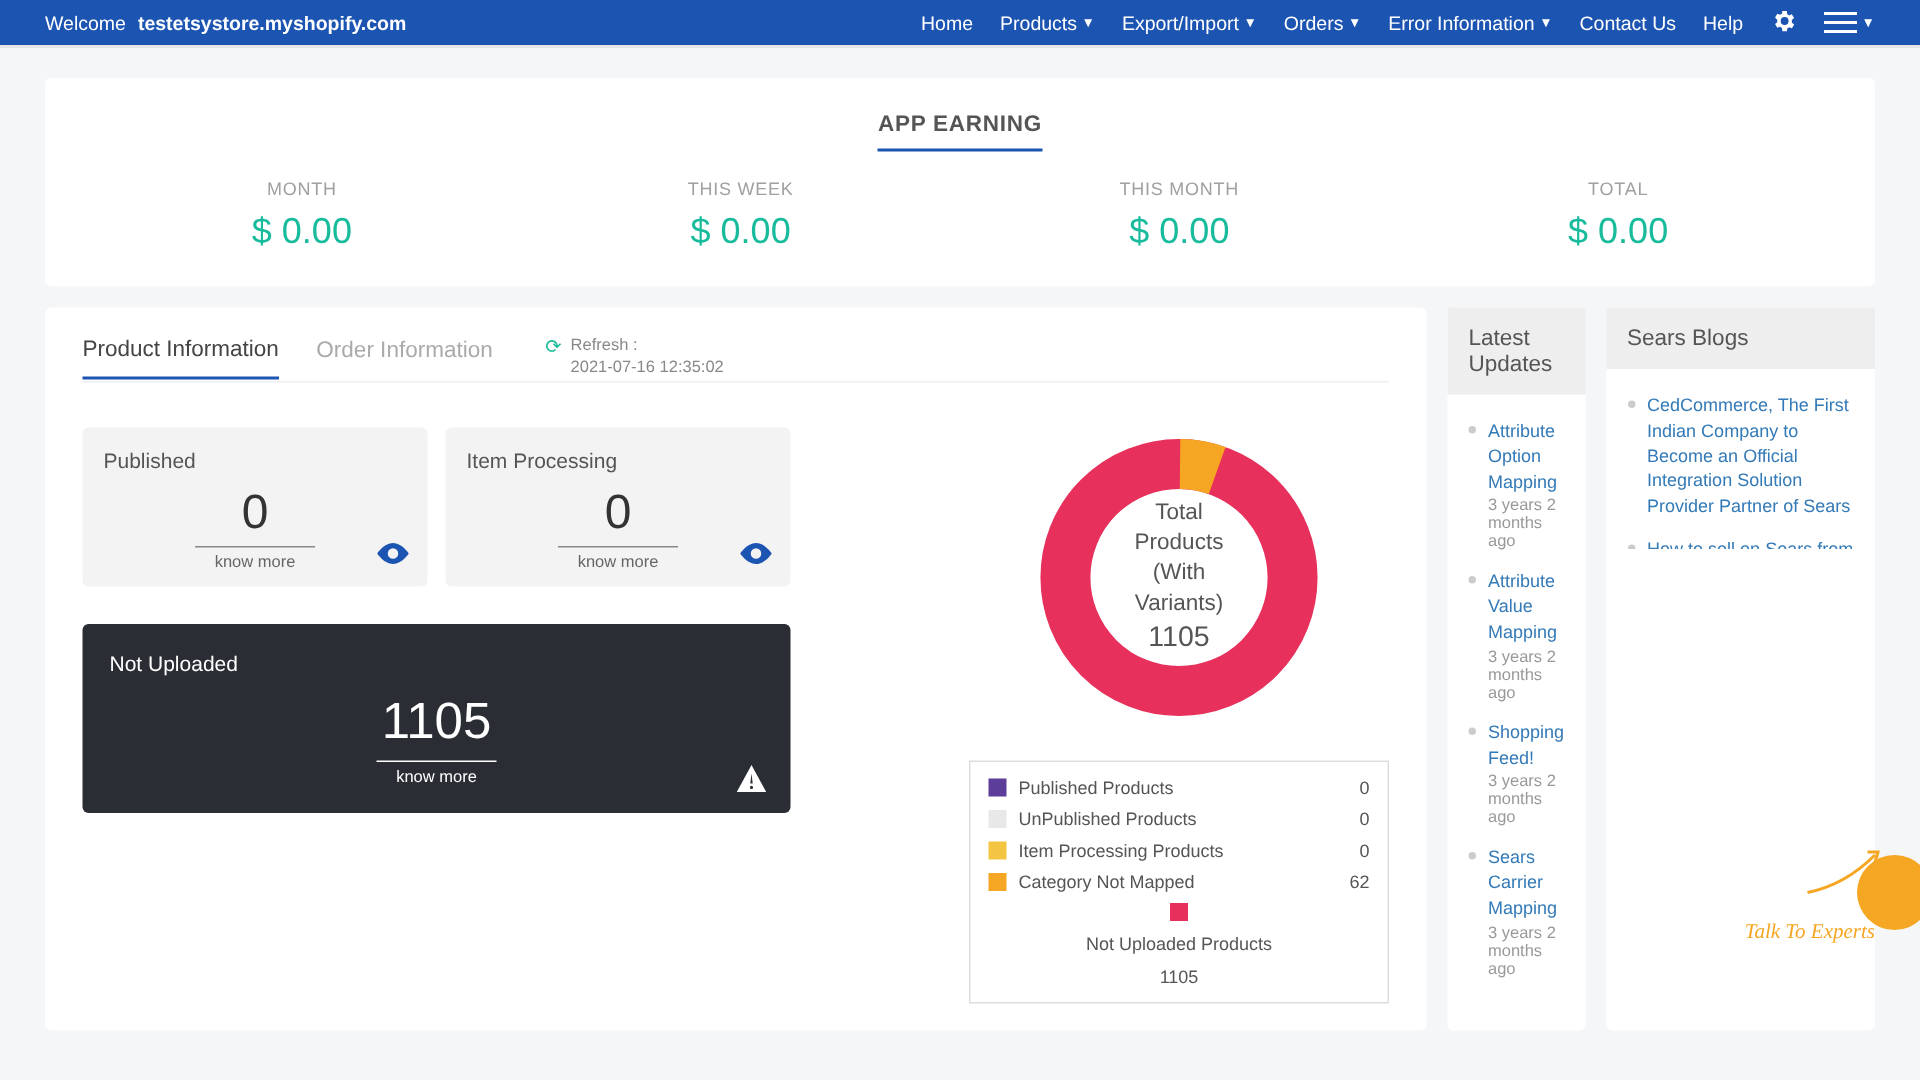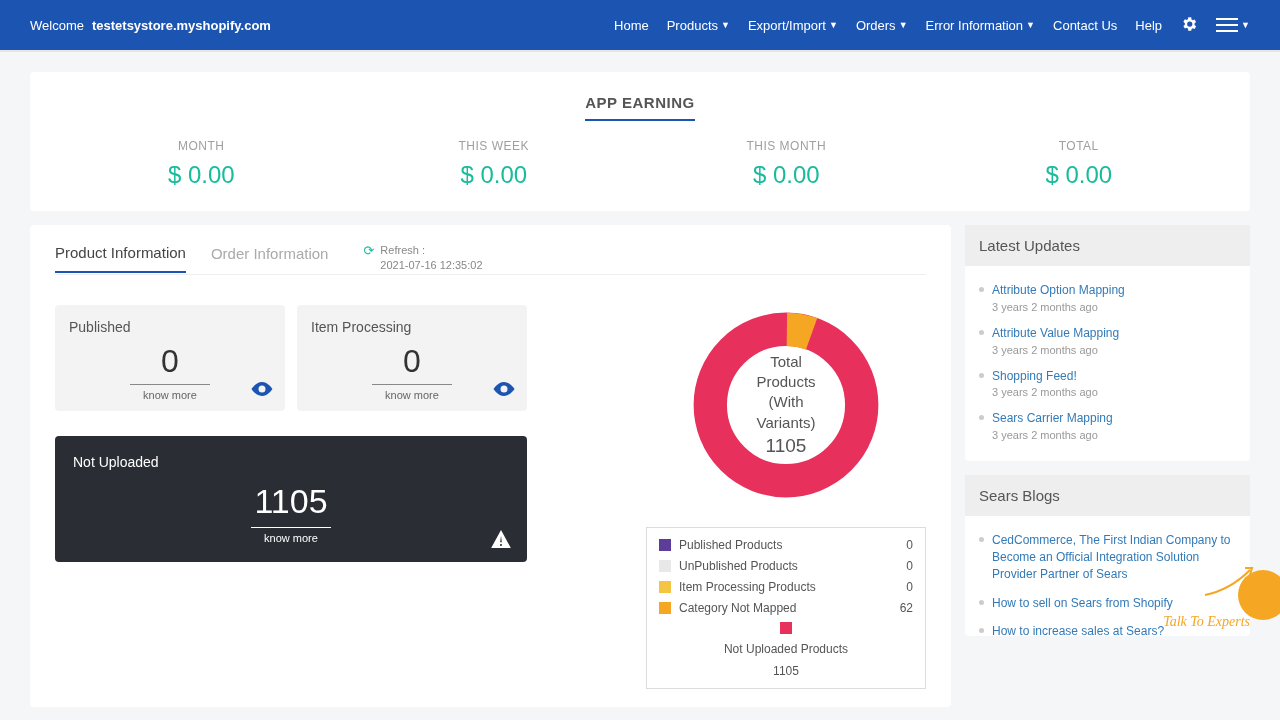--- a/index.html
+++ b/index.html
@@ -1,18 +1,18 @@
 <!DOCTYPE html>
 <html><head>
 <meta charset="utf-8">
 <style>
 * { margin: 0; padding: 0; box-sizing: border-box; font-family: Arial, sans-serif; }
 body { background: #f5f6f7; width: 1280px; height: 720px; overflow: hidden; position: relative; }
 
-.top-bar { background: #1c54b2; height: 52px; display: flex; align-items: center; justify-content: space-between; padding: 0 30px; color: #fff; font-size: 13px; border-bottom: 2px solid #e5e5e5; }
+.top-bar { background: #1c54b2; height: 32px; display: flex; align-items: center; justify-content: space-between; padding: 0 30px; color: #fff; font-size: 13px; border-bottom: 2px solid #e5e5e5; }
 .top-left { display: flex; align-items: center; gap: 8px; }
 .top-left .welcome { font-weight: 400; }
 .top-left .store { font-weight: 600; }
 .top-nav { display: flex; align-items: center; gap: 18px; }
 .top-nav .nav-item { color: #fff; font-size: 13px; cursor: pointer; display: flex; align-items: center; gap: 3px; }
 .caret { font-size: 9px; }
 .gear-icon, .menu-icon { color: #fff; cursor: pointer; }
 .menu-icon { display: flex; align-items: center; gap: 3px; }
 .hamburger { display: inline-flex; flex-direction: column; gap: 4px; }
 .hamburger span { width: 22px; height: 2px; background: #fff; }
@@ -23,21 +23,21 @@
 
 .panel-title { font-size: 15px; color: #555; font-weight: 600; letter-spacing: 0.5px; border-bottom: 2px solid #1c54b2; display: inline-block; padding-bottom: 8px; margin-bottom: 18px; }
 
 .earning-row { display: flex; justify-content: space-between; }
 .earning-col { flex: 1; }
 .earning-label { font-size: 12px; color: #a0a0a0; letter-spacing: 0.5px; margin-bottom: 8px; }
 .earning-val { font-size: 24px; color: #18bc9c; font-weight: 500; }
 
 .main-row { display: flex; gap: 14px; }
 .main-left { flex: 1; background: #fff; border-radius: 4px; padding: 18px 25px; }
-.main-right { width: 285px; display: flex; flex-direction: column; gap: 14px; }
+.main-right { width: 285px; display: flex; flex-direction: row; gap: 14px; }
 
 .tabs-row { display: flex; align-items: center; gap: 25px; border-bottom: 1px solid #eee; margin-bottom: 30px; }
 .tab { font-size: 15px; color: #aaa; padding-bottom: 10px; cursor: pointer; }
 .tab.active { color: #444; border-bottom: 2px solid #1c54b2; margin-bottom: -1px; }
 .refresh-area { display: flex; align-items: flex-start; gap: 6px; font-size: 11px; color: #888; margin-left: 10px; }
 .refresh-icon { color: #18bc9c; font-size: 13px; }
 .refresh-text { line-height: 1.4; }
 
 .info-body { display: flex; gap: 38px; }
 .info-left { flex: 1; }

